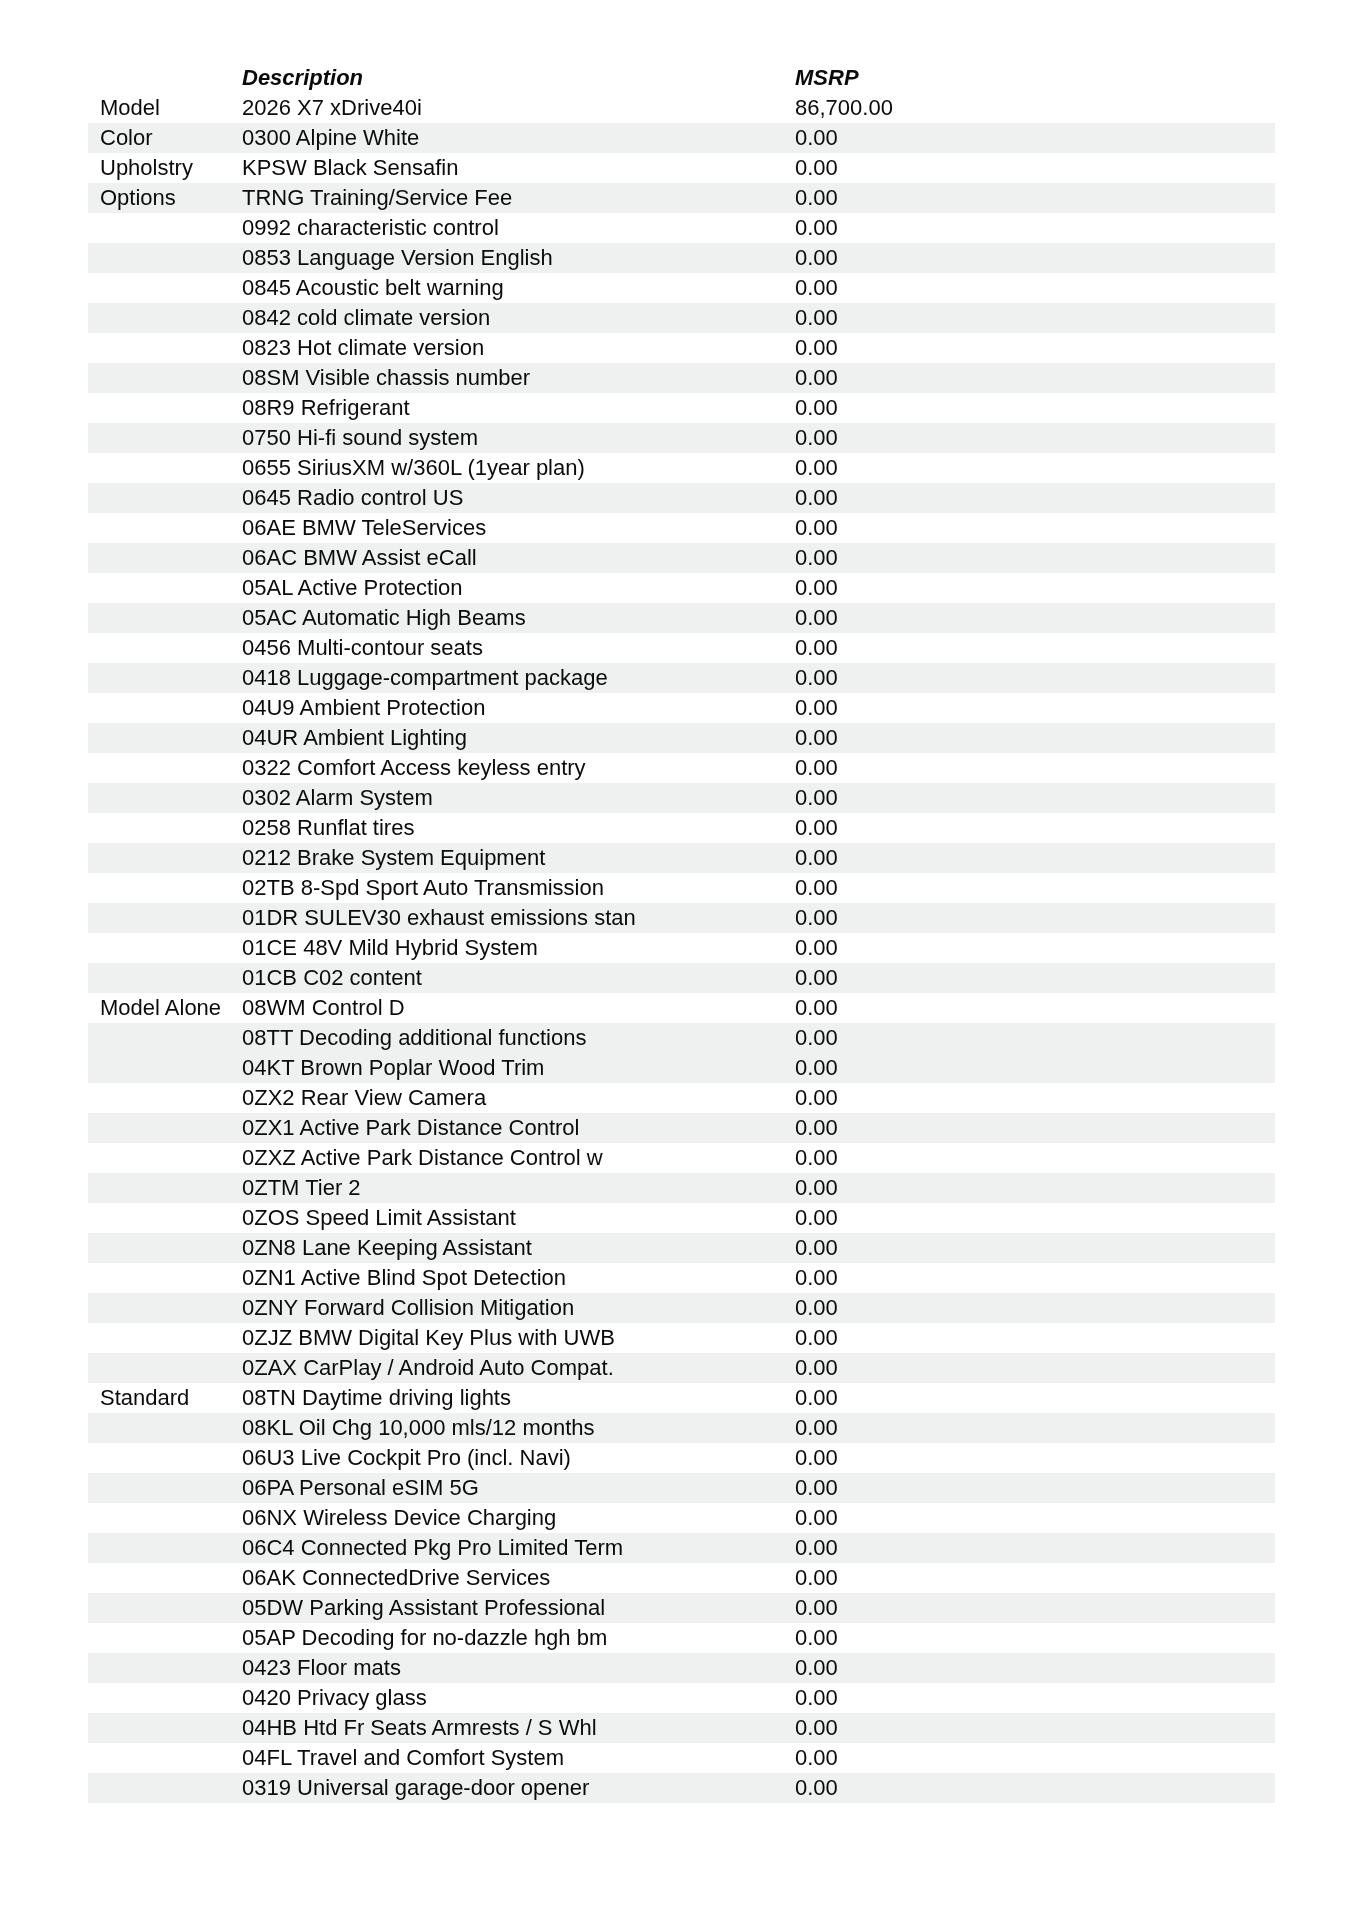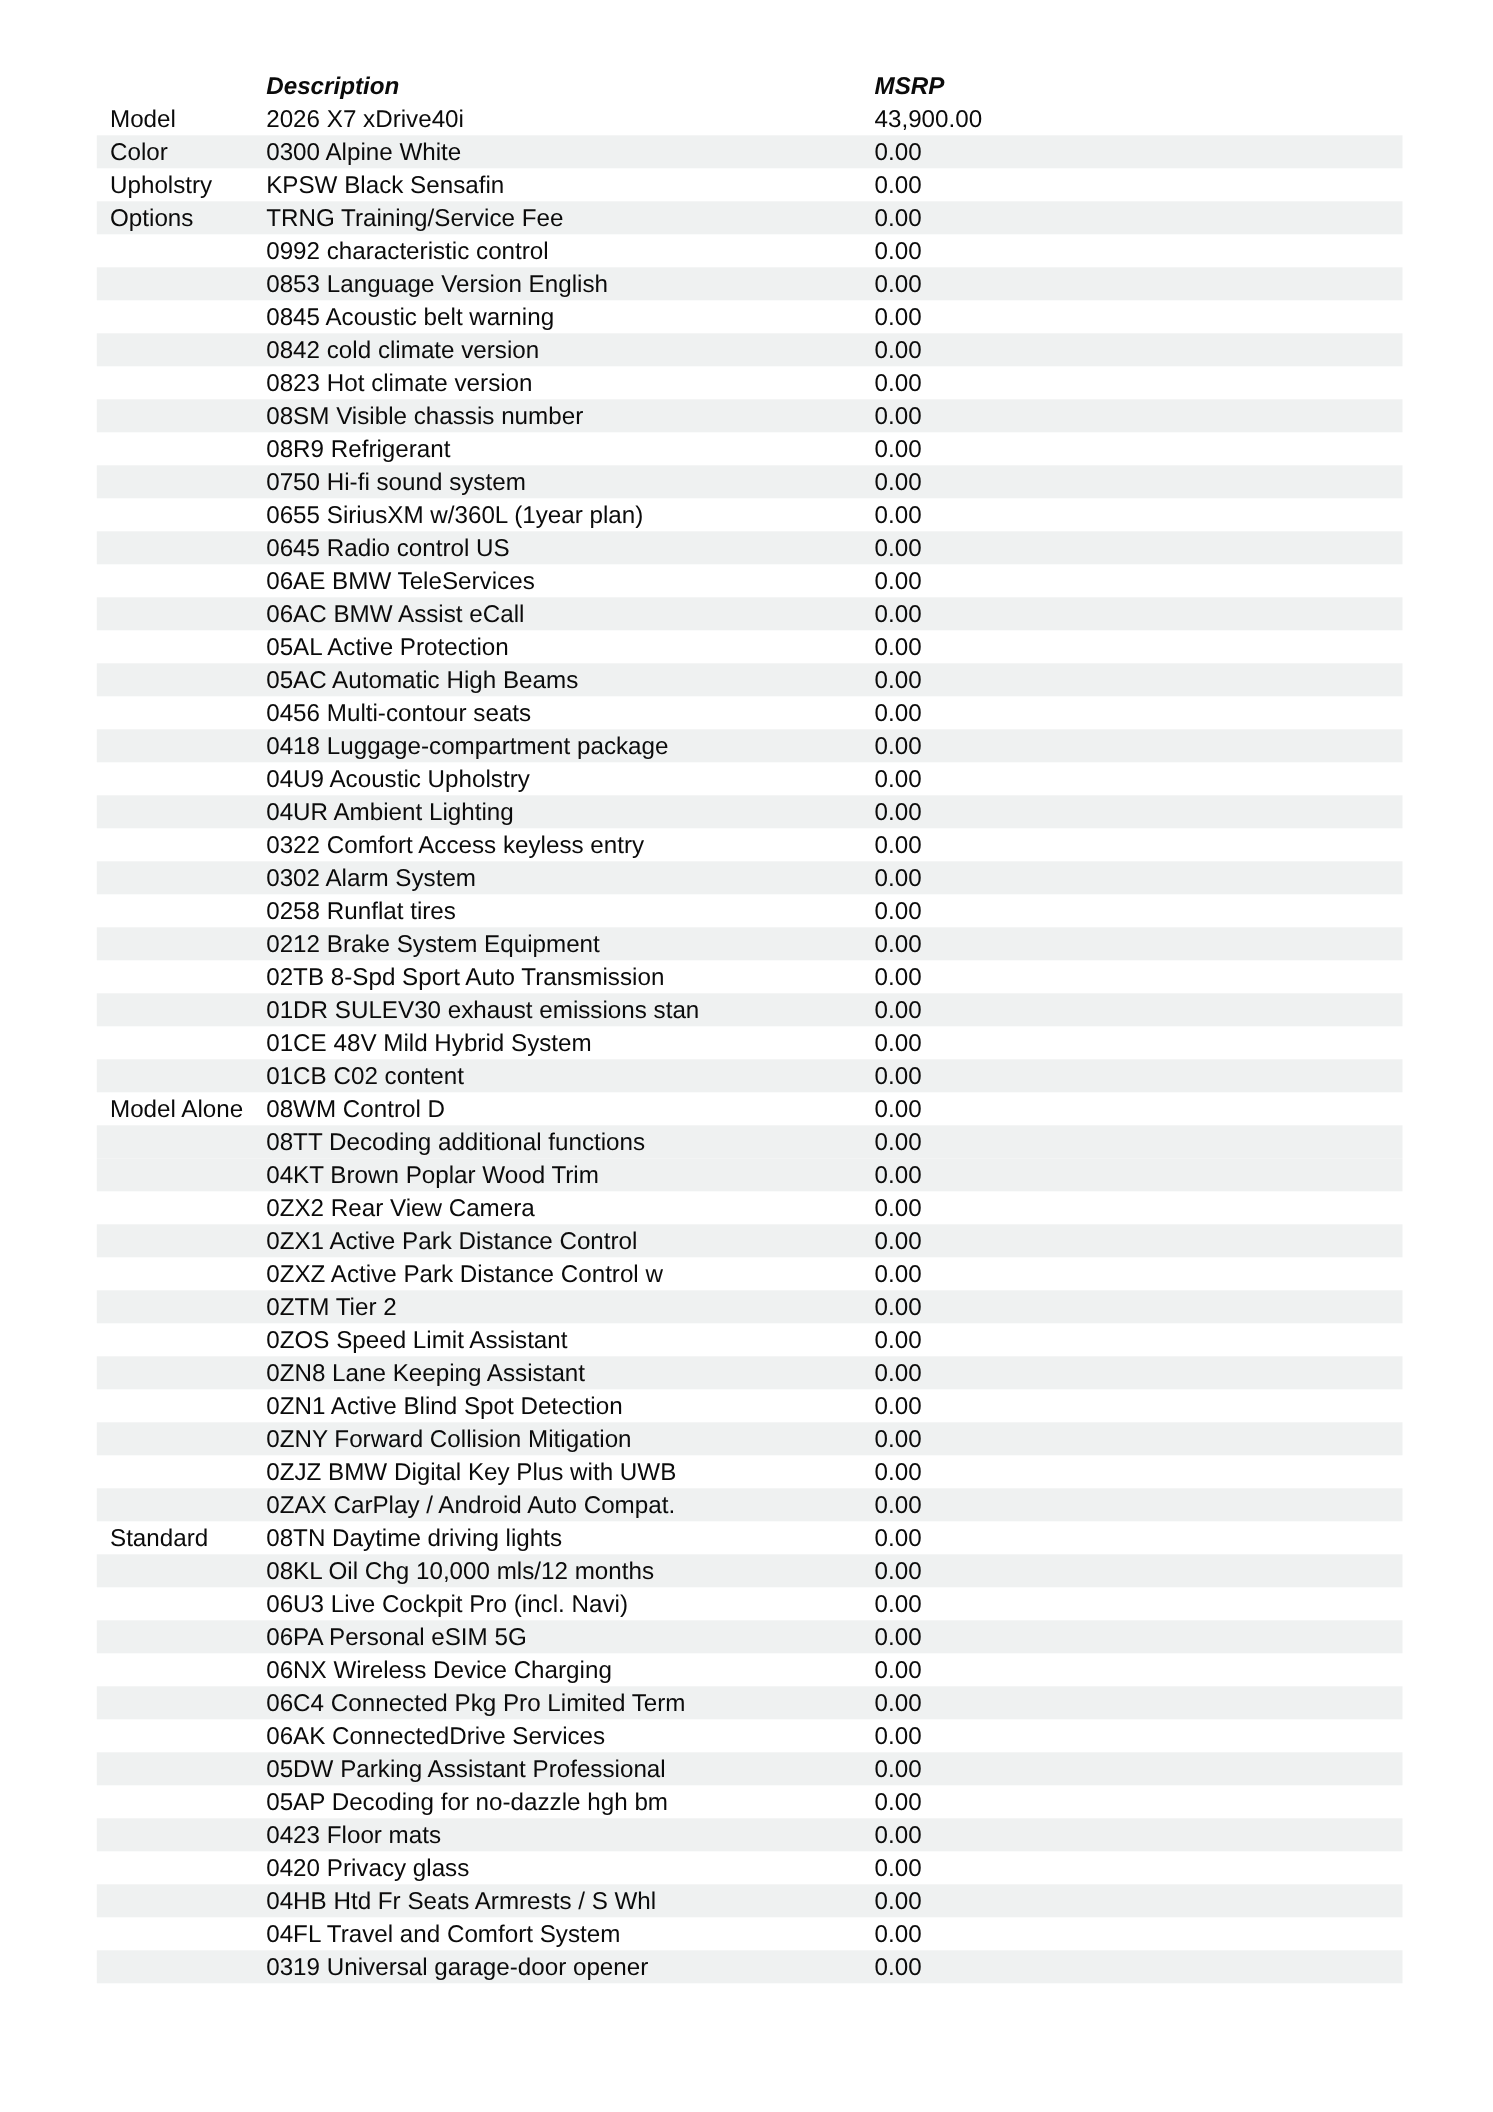--- a/index.html
+++ b/index.html
@@ -50,21 +50,21 @@
     <div class="cell cat"></div>
     <div class="cell desc">Description</div>
     <div class="cell msrp">MSRP</div>
     <div class="cell tail"></div>
   </div>
 
   <div id="rows-container">
       <div class="trow">
       <div class="cell cat">Model</div>
       <div class="cell desc">2026 X7 xDrive40i</div>
-      <div class="cell msrp">43,900.00</div>
+      <div class="cell msrp">86,700.00</div>
       <div class="cell tail"></div>
     </div>
       <div class="trow striped">
       <div class="cell cat">Color</div>
       <div class="cell desc">0300 Alpine White</div>
       <div class="cell msrp">0.00</div>
       <div class="cell tail"></div>
     </div>
       <div class="trow">
       <div class="cell cat">Upholstry</div>
@@ -169,21 +169,21 @@
       <div class="cell tail"></div>
     </div>
       <div class="trow striped">
       <div class="cell cat"></div>
       <div class="cell desc">0418 Luggage-compartment package</div>
       <div class="cell msrp">0.00</div>
       <div class="cell tail"></div>
     </div>
       <div class="trow">
       <div class="cell cat"></div>
-      <div class="cell desc">04U9 Acoustic Upholstry</div>
+      <div class="cell desc">04U9 Ambient Protection</div>
       <div class="cell msrp">0.00</div>
       <div class="cell tail"></div>
     </div>
       <div class="trow striped">
       <div class="cell cat"></div>
       <div class="cell desc">04UR Ambient Lighting</div>
       <div class="cell msrp">0.00</div>
       <div class="cell tail"></div>
     </div>
       <div class="trow">

